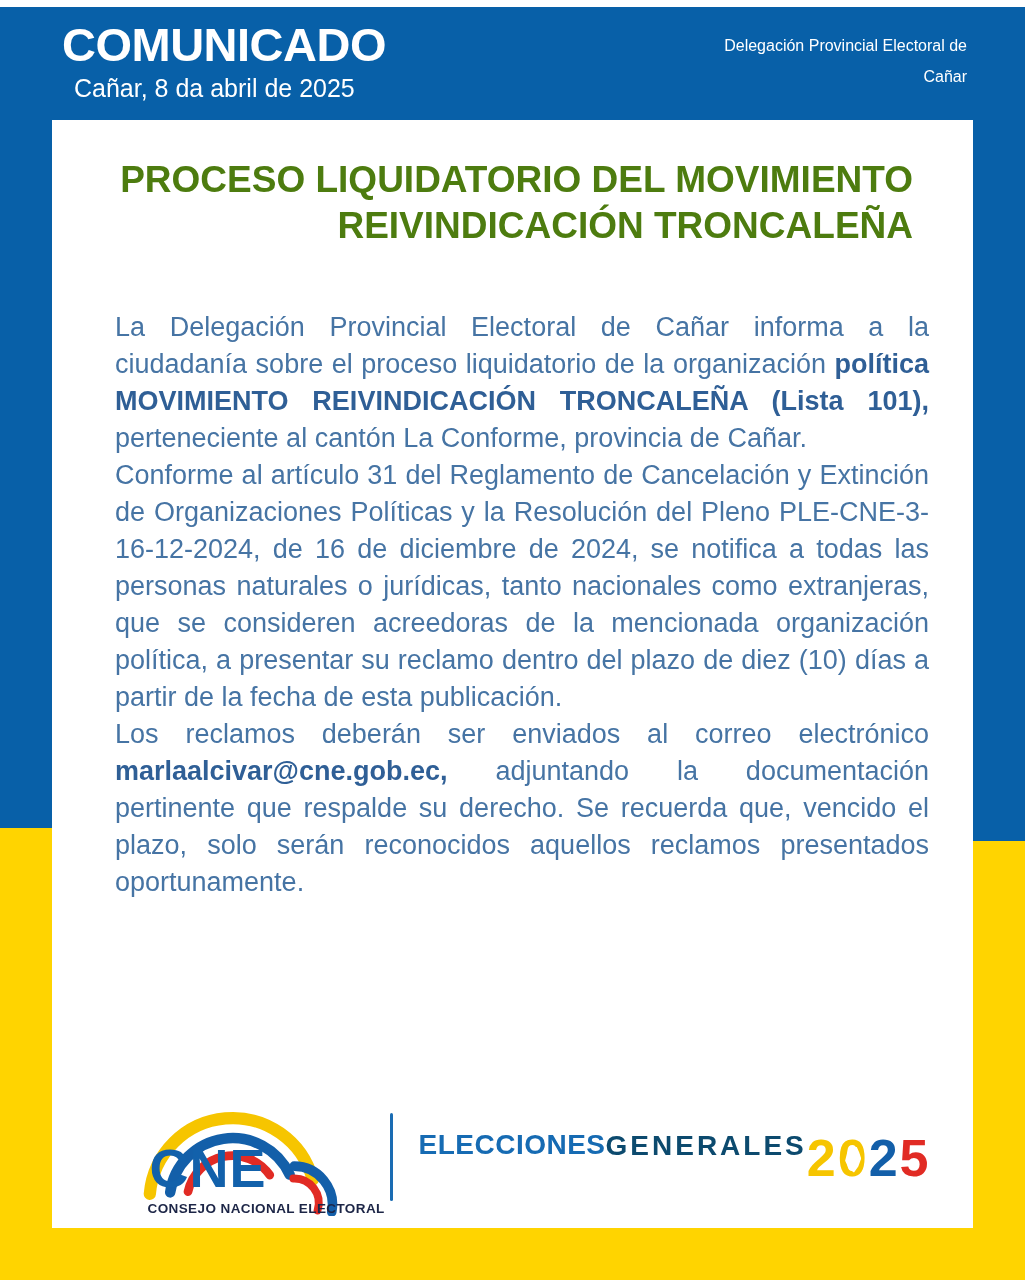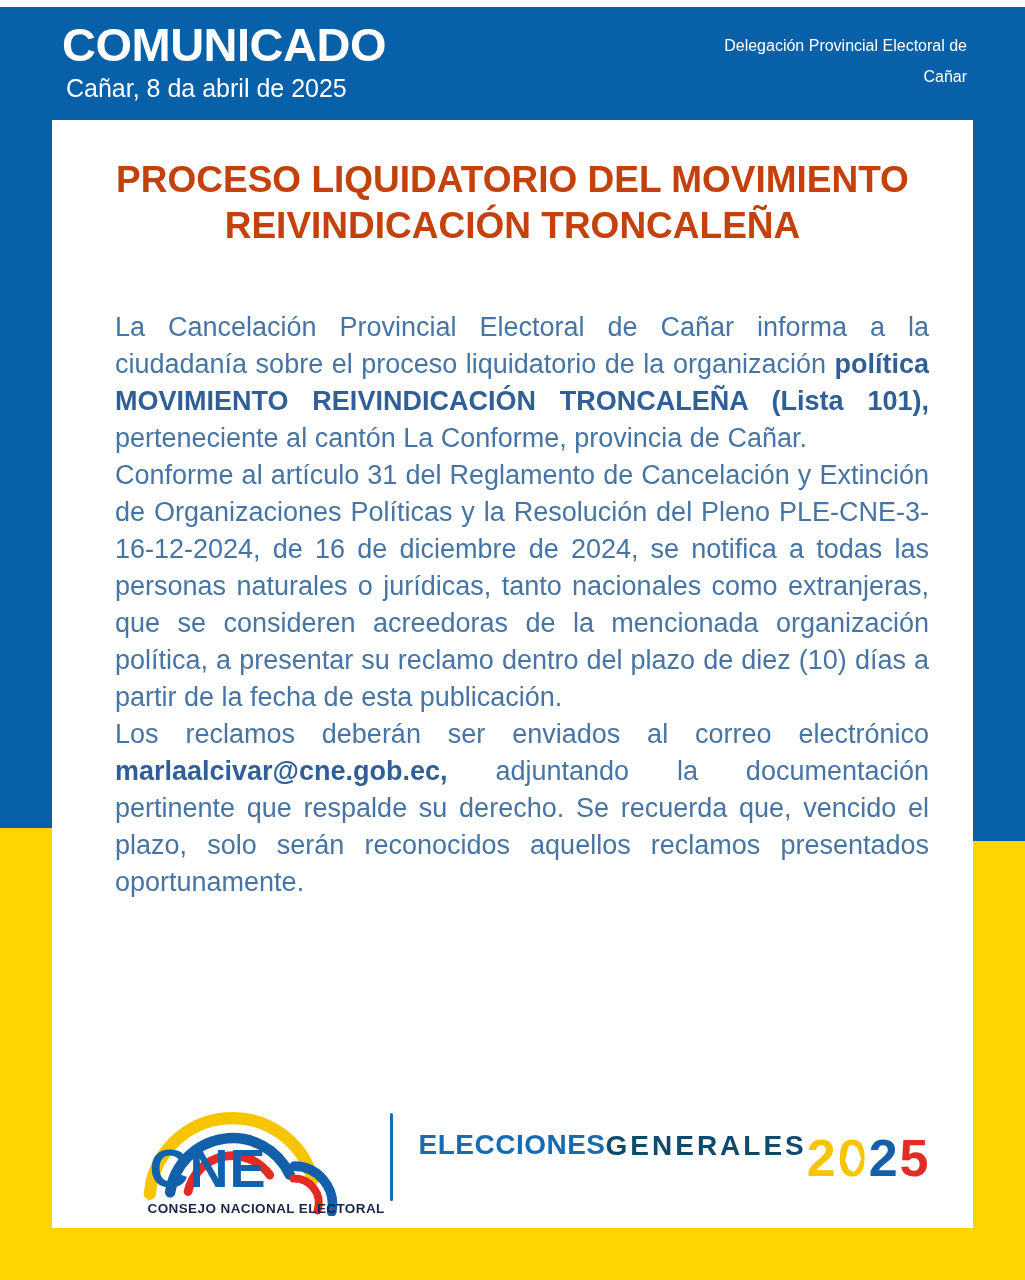--- a/index.html
+++ b/index.html
@@ -17,27 +17,27 @@
   .band { position:absolute; }
   .band-left-blue   { left:0; top:113px; width:52px; height:715px; background:#0860a8; }
   .band-left-yellow { left:0; top:828px; width:52px; height:452px; background:#ffd400; }
   .band-right-blue  { right:0; top:113px; width:52px; height:728px; background:#0860a8; }
   .band-right-yellow{ right:0; top:841px; width:52px; height:439px; background:#ffd400; }
   .band-bottom      { left:0; bottom:0; width:1025px; height:52px; background:#ffd400; }
 
   
   .hdr-left { color:#ffffff; }
   .hdr-title { font-size:47px; font-weight:bold; letter-spacing:-0.5px; line-height:52px; }
-  .hdr-date  { font-size:25px; font-weight:normal; margin-top:3px; margin-left:4px; }
+  .hdr-date  { font-size:25px; font-weight:normal; margin-top:3px; margin-left:12px; }
   .hdr-right { color:#ffffff; text-align:right; font-size:16px; line-height:31px; max-width:400px; }
 
   
   .content { position:absolute; left:52px; top:113px; width:921px; height:1115px; }
   .doc-title {
-    margin-top:44px; text-align:center; color:#c2410c; font-weight:bold;
+    margin-top:44px; text-align:right; color:#4d7c0f; font-weight:bold;
     font-size:37px; line-height:46px; letter-spacing:0px; padding:0 60px;
   }
   .body-text {
     margin:60px 44px 0 63px; text-align:justify;
     color:#4674a4; font-size:27px; line-height:37px;
   }
   .body-text p { margin:0; }
   .body-text .b { font-weight:bold; color:#2f5f96; }
 
   
@@ -88,21 +88,21 @@
   <div class="band band-right-blue"></div>
   <div class="band band-right-yellow"></div>
   <div class="band band-bottom"></div>
 
   <div class="content">
     <div class="doc-title">
       <div>PROCESO LIQUIDATORIO DEL MOVIMIENTO</div>
       <div>REIVINDICACIÓN TRONCALEÑA</div>
     </div>
     <div class="body-text">
-        <p><span>La Cancelación Provincial Electoral de Cañar informa a la ciudadanía sobre el proceso liquidatorio de la organización </span><span class="b">política MOVIMIENTO REIVINDICACIÓN TRONCALEÑA (Lista 101),</span><span> perteneciente al cantón La Conforme, provincia de Cañar.</span></p>
+        <p><span>La Delegación Provincial Electoral de Cañar informa a la ciudadanía sobre el proceso liquidatorio de la organización </span><span class="b">política MOVIMIENTO REIVINDICACIÓN TRONCALEÑA (Lista 101),</span><span> perteneciente al cantón La Conforme, provincia de Cañar.</span></p>
         <p><span>Conforme al artículo 31 del Reglamento de Cancelación y Extinción de Organizaciones Políticas y la Resolución del Pleno PLE-CNE-3-16-12-2024, de 16 de diciembre de 2024, se notifica a todas las personas naturales o jurídicas, tanto nacionales como extranjeras, que se consideren acreedoras de la mencionada organización política, a presentar su reclamo dentro del plazo de diez (10) días a partir de la fecha de esta publicación.</span></p>
         <p><span>Los reclamos deberán ser enviados al correo electrónico </span><span class="b">marlaalcivar@cne.gob.ec,</span><span> adjuntando la documentación pertinente que respalde su derecho. Se recuerda que, vencido el plazo, solo serán reconocidos aquellos reclamos presentados oportunamente.</span></p>
       </div>
   </div>
 
   <div class="footer">
     <div class="cne-logo">
       <svg width="228" height="118" viewBox="-10 0 240 135">
         <path d="M -4.6 109.7 A 95 95 0 0 1 181.8 93.4" fill="none" stroke="#f6c500" stroke-width="14" stroke-linecap="round"></path>
         <path d="M 18.7 108 A 72 72 0 0 1 155.3 87.6" fill="none" stroke="#135fa9" stroke-width="12" stroke-linecap="round"></path>

